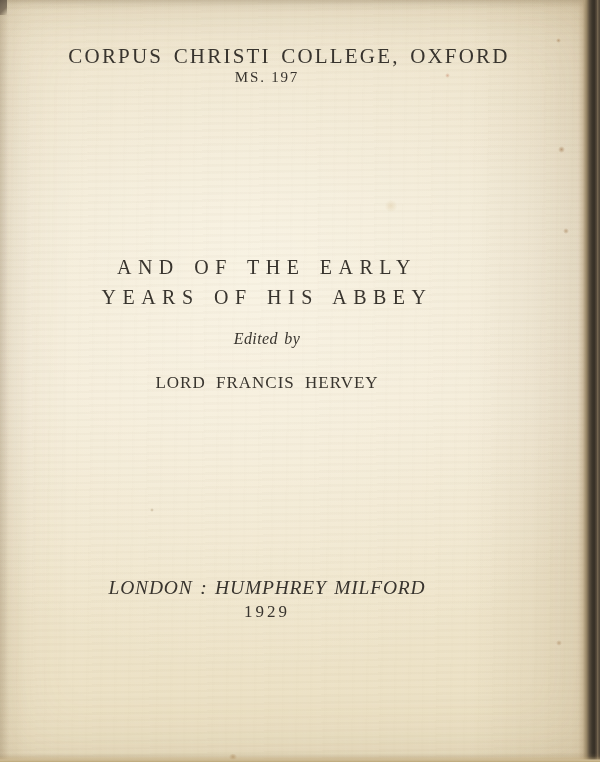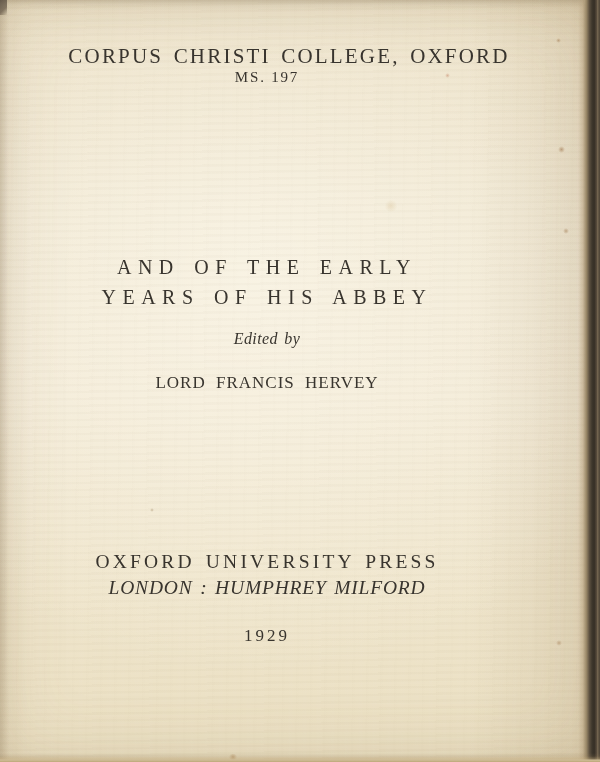--- a/index.html
+++ b/index.html
@@ -62,21 +62,21 @@
   
   .line{position:absolute;left:0;width:534px;text-align:center;color:#38342e;white-space:nowrap;}
   .college  {top:44px;  font-size:21px;   letter-spacing:2.2px; word-spacing:3px;margin-left:22px;}
   .ms       {top:69px;  font-size:15px; letter-spacing:1.8px;}
   .title    {top:114px; font-size:31px;   letter-spacing:7px;  word-spacing:2px; line-height:43px;}
   .subtitle {top:252px; font-size:20px;   letter-spacing:6.5px; word-spacing:3px; line-height:30px;}
   .edited   {top:330px; font-size:16px;   font-style:italic; letter-spacing:0.4px; word-spacing:2px;}
   .editor   {top:357px; font-size:17px; letter-spacing:1px;  word-spacing:5px;margin-top:16px;}
   .publisher{top:551px; font-size:19.5px; letter-spacing:3.2px; word-spacing:3px;}
   .location {top:577px; font-size:19.5px; letter-spacing:0.8px; word-spacing:2px;font-style:italic;}
-  .year     {top:602px; font-size:17px;   letter-spacing:3px;margin-top:24px;}
+  .year     {top:602px; font-size:17px;   letter-spacing:3px;}
 </style>
 </head>
 <body>
 
 <div class="scan">
 
   <div class="texture"></div>
   <div class="edge-top"></div>
   <div class="edge-left"></div>
   <div class="corner-mark"></div>
@@ -86,21 +86,20 @@
 
 
   <div class="line edited">Edited by</div>
 
   <div class="line subtitle">
     <div>AND OF THE EARLY</div>
     <div>YEARS OF HIS ABBEY</div>
   </div>
   <div class="line editor">LORD FRANCIS HERVEY</div>
 
-  <div class="line publisher">OXFORD UNIVERSITY PRESS</div>
   <div class="line location">LONDON : HUMPHREY MILFORD</div>
   <div class="line year">1929</div>
 
   <div class="spot s1"></div>
   <div class="spot s2"></div>
   <div class="spot s3"></div>
   <div class="spot s4"></div>
   <div class="spot s5"></div>
   <div class="spot s6"></div>
   <div class="spot s7"></div>

